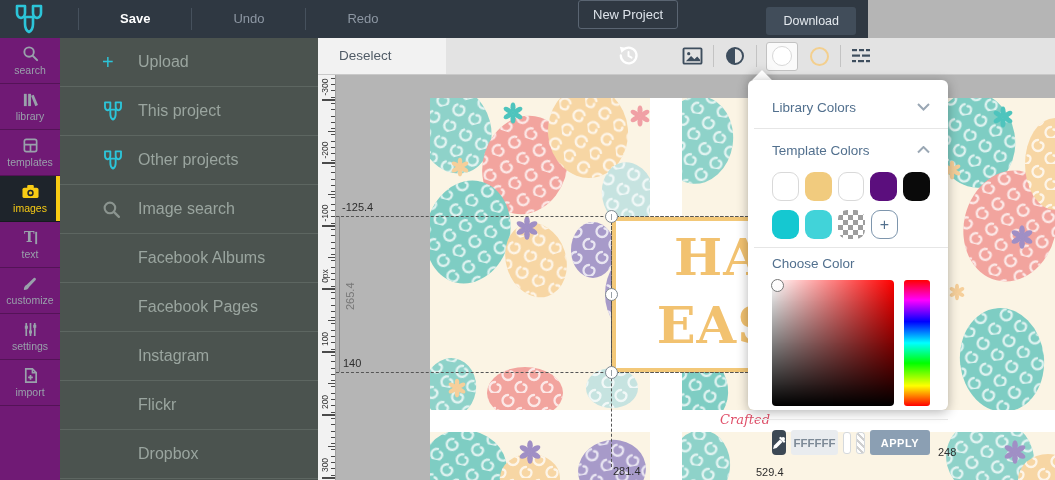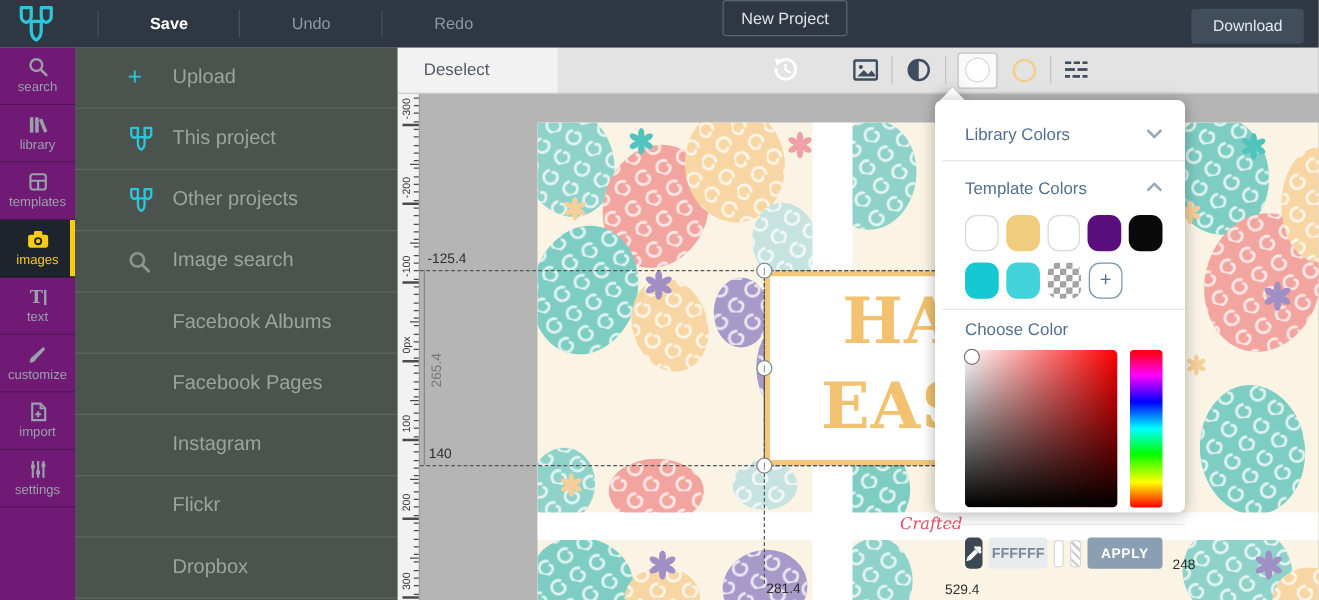--- a/index.html
+++ b/index.html
@@ -1,21 +1,21 @@
 <!DOCTYPE html>
 <html><head>
 <meta charset="utf-8">
 <style>
   * { margin:0; padding:0; box-sizing:border-box; }
   html,body { width:1055px; height:480px; overflow:hidden; }
   body { font-family:"Liberation Sans", sans-serif; background:#b5b5b5; position:relative; }
   .app { position:absolute; inset:0; }
 
   
-  .topbar { position:absolute; left:0; top:0; width:1055px; height:38px; background:#2f3842; display:flex; align-items:center; z-index:30;gap:20px; }
+  .topbar { position:absolute; left:0; top:0; width:868px; height:38px; background:#2f3842; display:flex; align-items:center; z-index:30;gap:20px; }
   .logo { width:58px; display:flex; justify-content:center; align-items:center; }
   .tb-sep { width:1px; height:22px; background:#46515d; }
   .tb-btn { color:#8d97a3; font-size:13px; padding:0 21px; height:38px; line-height:38px; cursor:pointer; }
   .tb-btn.primary { color:#ffffff; font-weight:bold; }
   .tb-center { position:absolute; left:578px; top:0; height:38px; display:flex; align-items:center; gap:16px;flex-direction:column; }
   .new-project { border:1px solid #5a6572; border-radius:3px; color:#dde3ea; font-size:13px; padding:6px 14px; background:transparent; cursor:pointer; }
   .history-btn { width:24px; height:24px; display:flex; align-items:center; justify-content:center; cursor:pointer; }
   .download-btn { position:absolute; right:12px; top:7px; background:#414d5a; color:#e4e9ee; font-size:12.5px; border:none; border-radius:3px; padding:7px 17px; cursor:pointer; }
 
   
@@ -168,34 +168,34 @@
       <span class="lbl">text</span>
     </div>
     <div class="side-item">
       <svg width="17" height="17" viewBox="0 0 18 18">
           <path d="M2 16 c3.5 0 4.5-1.2 5.5-3.2 l7-7.5 c1-1.2-0.8-3-2-2 l-7.5 7 C3 11.5 2 12.5 2 16 Z" fill="currentColor"></path>
         </svg>
       <span class="lbl">customize</span>
     </div>
     <div class="side-item">
       <svg width="17" height="17" viewBox="0 0 18 18">
-          <path d="M4 2 h7 l4 4 v10 h-11 z" fill="none" stroke="currentColor" stroke-width="1.8"></path>
-          <path d="M11 2 v4 h4" fill="none" stroke="currentColor" stroke-width="1.6"></path>
-          <path d="M9 8.5 v5 M6.5 11 h5" stroke="currentColor" stroke-width="1.8"></path>
-        </svg>
-      <span class="lbl">import</span>
-    </div>
-    <div class="side-item">
-      <svg width="17" height="17" viewBox="0 0 18 18">
           <path d="M4.5 2 v14 M9 2 v14 M13.5 2 v14" stroke="currentColor" stroke-width="1.8"></path>
           <rect x="3" y="5" width="3.2" height="3.2" fill="currentColor"></rect>
           <rect x="7.4" y="10" width="3.2" height="3.2" fill="currentColor"></rect>
           <rect x="11.9" y="4" width="3.2" height="3.2" fill="currentColor"></rect>
         </svg>
       <span class="lbl">settings</span>
+    </div>
+    <div class="side-item">
+      <svg width="17" height="17" viewBox="0 0 18 18">
+          <path d="M4 2 h7 l4 4 v10 h-11 z" fill="none" stroke="currentColor" stroke-width="1.8"></path>
+          <path d="M11 2 v4 h4" fill="none" stroke="currentColor" stroke-width="1.6"></path>
+          <path d="M9 8.5 v5 M6.5 11 h5" stroke="currentColor" stroke-width="1.8"></path>
+        </svg>
+      <span class="lbl">import</span>
     </div>
   </div>
 
   <div class="submenu">
     <div class="sub-item">
       <span class="ic teal">+</span>
       <span>Upload</span>
     </div>
     <div class="sub-item">
       <span class="ic">

